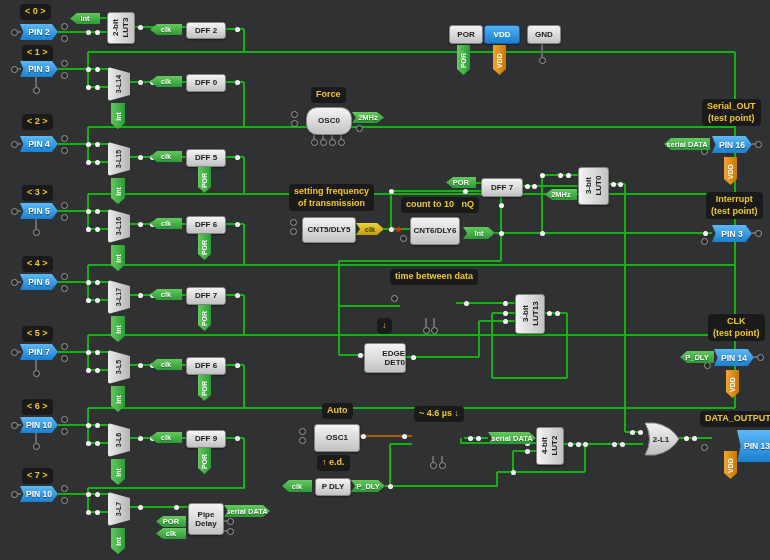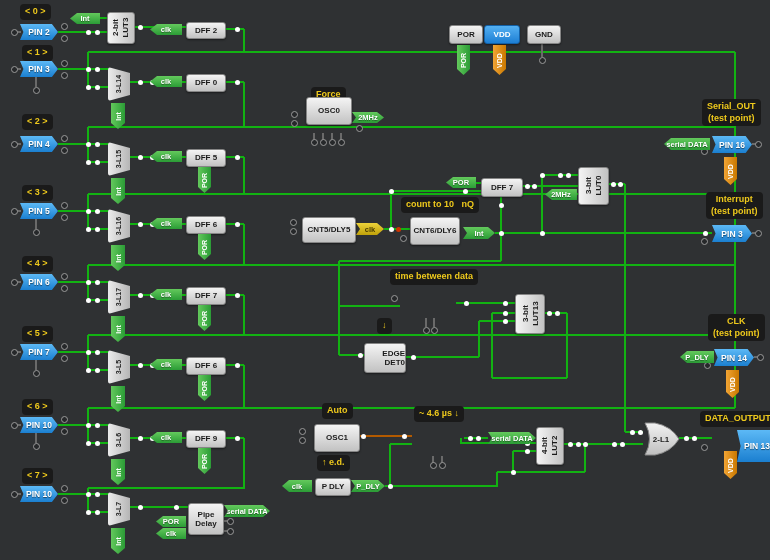--- a/index.html
+++ b/index.html
@@ -154,23 +154,24 @@
   <div class="el tagv" style="left:457px;top:45px;width:13px;height:30px;">
       <span>POR</span>
     </div>
   <div class="el blk blue" style="left:484px;top:25px;width:34px;height:17px;">VDD</div>
   <div class="el tagv orange" style="left:493px;top:45px;width:13px;height:30px;">
       <span>VDD</span>
     </div>
   <div class="el blk" style="left:527px;top:25px;width:32px;height:17px;">GND</div>
 
   <div class="el ylab" style="left:311px;top:87px;">Force</div>
-  <div class="el blk" style="left:306px;top:97px;width:44px;height:26px;">OSC0</div>
+  <div class="el blk" style="left:306px;top:107px;width:44px;height:26px;border-radius:11px;">OSC0</div>
   <div class="el tag out" style="left:352px;top:112px;width:32px;height:11px;">2MHz</div>
 
+  <div class="el ylab" style="left:289px;top:184px;"><span>setting frequency</span><br><span>of transmission</span></div>
   <div class="el blk" style="left:302px;top:217px;width:52px;height:24px;">CNT5/DLY5</div>
   <div class="el tag out yellow" style="left:356px;top:223px;width:28px;height:12px;">clk</div>
   <div class="el ylab" style="left:401px;top:197px;">count to 10   nQ</div>
   <div class="el blk" style="left:410px;top:217px;width:48px;height:26px;">CNT6/DLY6</div>
   <div class="el tag out" style="left:463px;top:227px;width:32px;height:12px;">Int</div>
 
   <div class="el tag in" style="left:446px;top:177px;width:30px;height:11px;">POR</div>
   <div class="el blk" style="left:481px;top:178px;width:40px;height:17px;">DFF 7</div>
   <div class="el tag in" style="left:545px;top:189px;width:32px;height:11px;">2MHz</div>
   <div class="el blk rot" style="left:578px;top:167px;width:29px;height:36px;">

